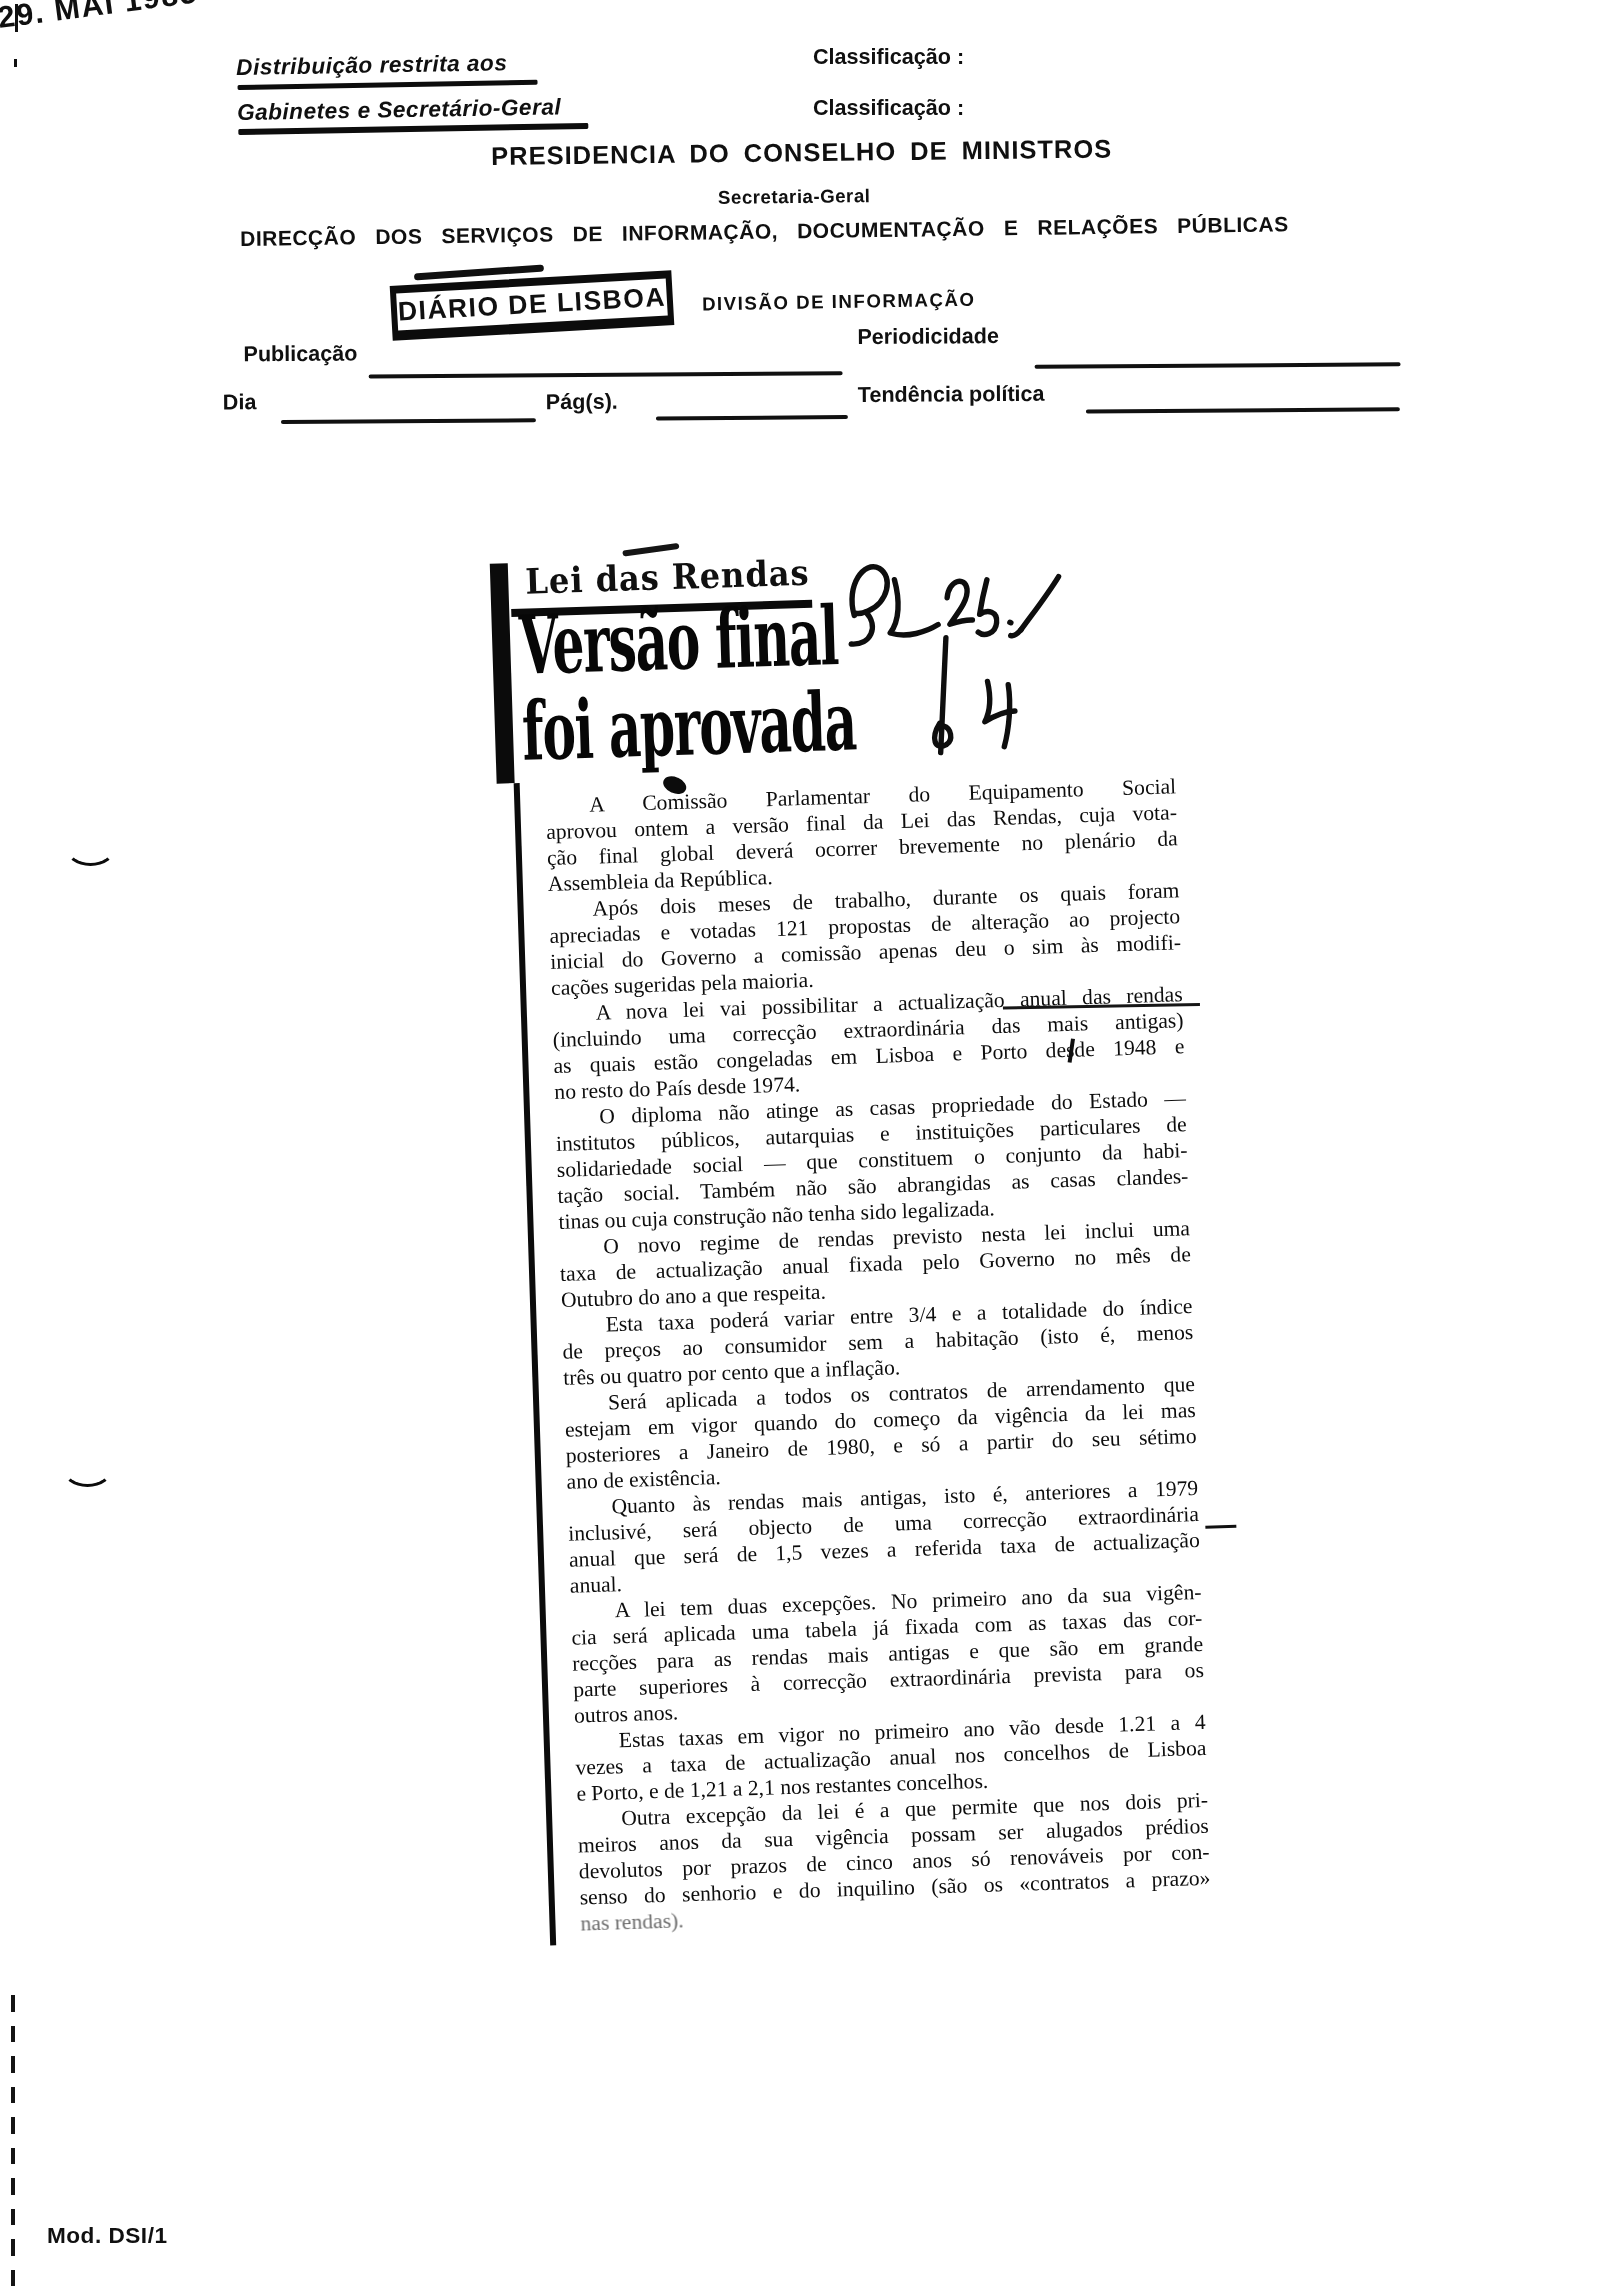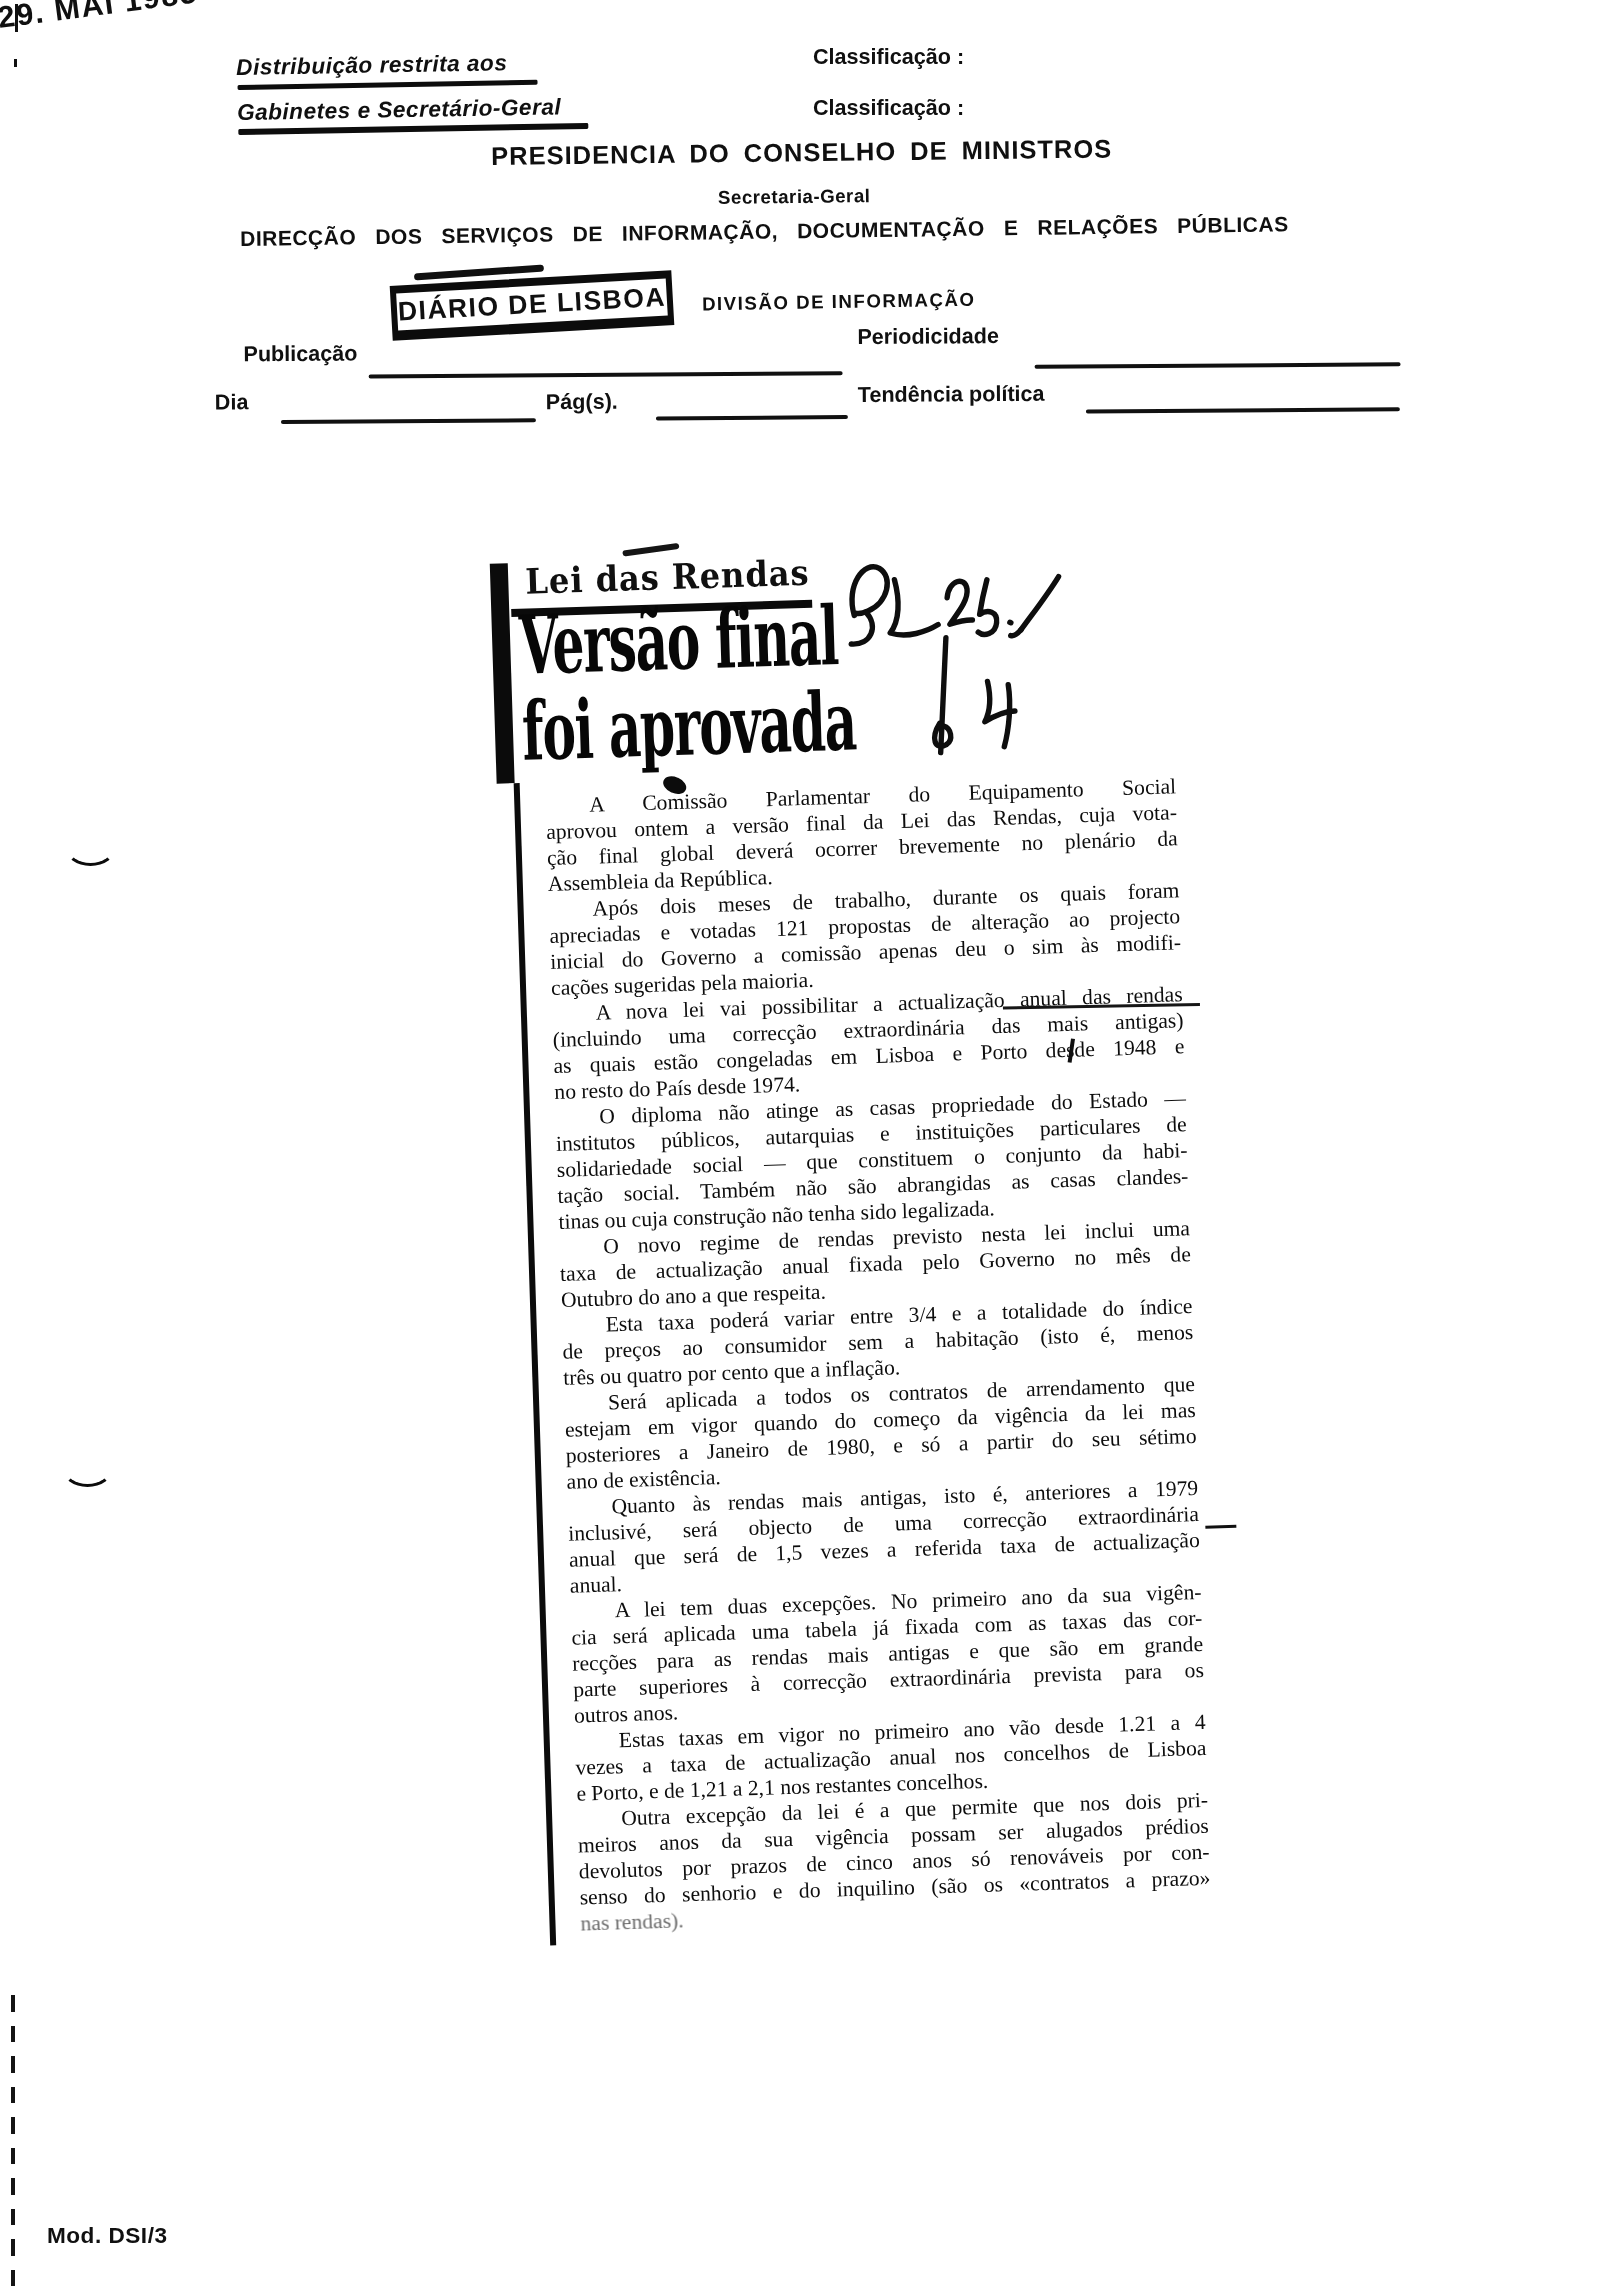--- a/index.html
+++ b/index.html
@@ -102,21 +102,21 @@
   </div>
 
   <div class="abs formrow">
     <div class="flabel" style="left:241px;top:343px;">Publicação</div>
     <div class="fline" style="left:366px;top:377px;width:474px;"></div>
     <div class="flabel" style="left:855px;top:330px;">Periodicidade</div>
     <div class="fline" style="left:1032px;top:372px;width:366px;"></div>
 
     <div class="date-stamp">29. MAI 1985</div>
 
-    <div class="flabel" style="left:212px;top:391px;">Dia</div>
+    <div class="flabel" style="left:220px;top:391px;">Dia</div>
     <div class="fline" style="left:278px;top:422px;width:255px;"></div>
     <div class="flabel" style="left:543px;top:393px;">Pág(s).</div>
     <div class="fline" style="left:653px;top:421px;width:192px;"></div>
     <div class="flabel" style="left:855px;top:388px;">Tendência política</div>
     <div class="fline" style="left:1083px;top:417px;width:314px;"></div>
   </div>
 
   <div class="curve" style="left:65px;top:828px;"></div>
   <div class="curve" style="left:62px;top:1449px;"></div>
 
@@ -197,16 +197,16 @@
         <div class="bline">devolutos por prazos de cinco anos só renováveis por con-</div>
         <div class="bline">senso do senhorio e do inquilino (são os «contratos a prazo»</div>
         <div class="bline last faint">nas rendas).</div>
       </div>
 
     <div class="pen-underline"></div>
     <div class="pen-tick"></div>
     <div class="pen-dash"></div>
   </div>
 
-  <div class="abs footer-model">Mod. DSI/3</div>
+  <div class="abs footer-model">Mod. DSI/1</div>
 
 </div>
 
 
 </body></html>

